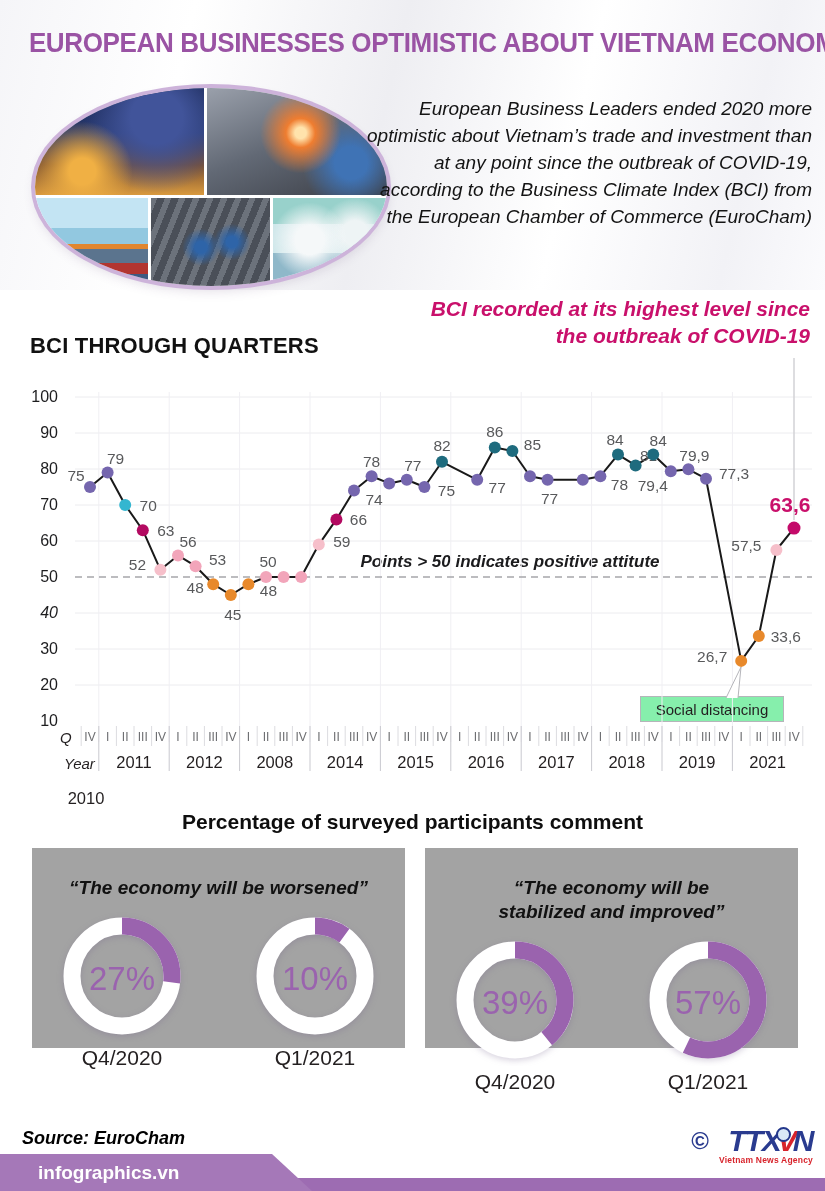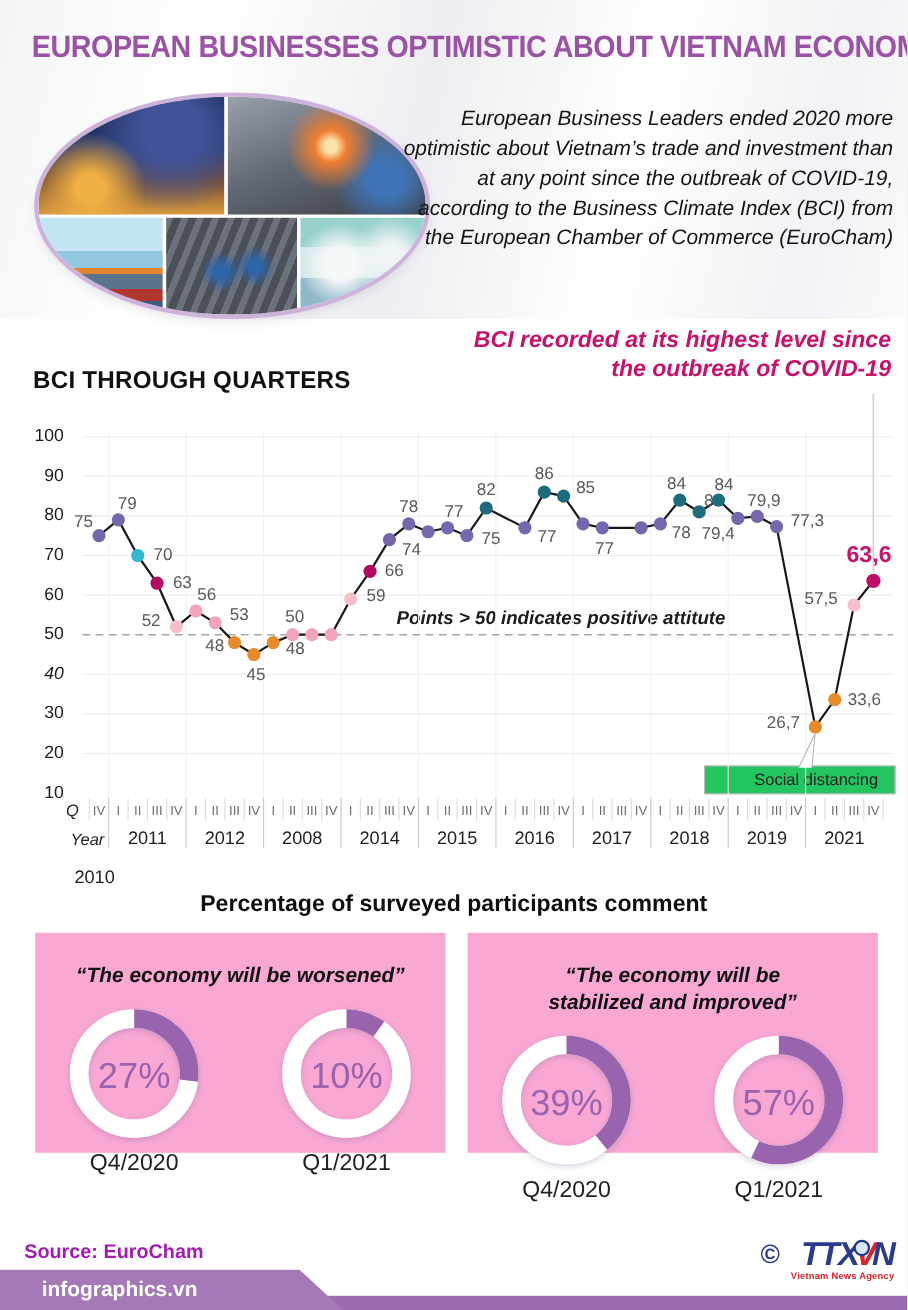--- a/index.html
+++ b/index.html
@@ -44,39 +44,39 @@
   .chart-section-title{position:absolute;left:30px;top:333px;font-size:22px;font-weight:bold;
      color:#111;letter-spacing:.2px;}
   .chart-layer{position:absolute;left:0;top:0;width:825px;height:1191px;pointer-events:none;z-index:3;}
   .axis-label{position:absolute;color:#1d1d1f;font-size:16px;z-index:2;}
   .ylab{width:34px;text-align:right;}
   .qlab{width:26px;text-align:center;font-size:12px;color:#6d6e71;}
   .yearlab{width:60px;text-align:center;font-size:16.5px;color:#231f20;}
   .q-axis-label,.year-axis-label{position:absolute;font-style:italic;font-size:15px;color:#231f20;z-index:2;}
   .points-note{position:absolute;left:340px;top:552px;width:340px;text-align:center;
      font-size:17px;font-weight:bold;font-style:italic;color:#1b1b1d;z-index:2;}
-  .callout-box{position:absolute;left:640px;top:696px;width:142px;height:24px;background:#22c55e;
+  .callout-box{position:absolute;left:640px;top:696px;width:142px;height:24px;background:#86efac;
      border:1px solid #b5b5ba;display:flex;align-items:center;justify-content:center;
-     font-size:15px;color:#231f20;z-index:2;padding-left:30px;}
+     font-size:15px;color:#231f20;z-index:2;}
   
   .survey-heading{position:absolute;left:0;top:810px;width:825px;text-align:center;
      font-size:21px;font-weight:bold;color:#0e0e0e;}
-  .card{position:absolute;top:848px;width:373px;height:200px;background:#f9a8d4;}
+  .card{position:absolute;top:848px;width:373px;height:200px;background:#a3a3a3;}
   .card.left{left:32px;}
   .card.right{left:425px;}
   .quote{margin:28px 30px 0 30px;text-align:center;font-size:19px;font-weight:bold;
      font-style:italic;color:#111;line-height:1.25;}
   .card.right .quote{margin:28px 55px 0 55px;}
   .donut-row{display:flex;justify-content:center;gap:48px;margin-top:10px;}
   .donut-block{width:145px;text-align:center;}
   .donut-block svg{display:block;margin:0 auto;}
   .period{font-size:21px;color:#231f20;margin-top:4px;}
   
   .footer-source{position:absolute;left:22px;top:1128px;font-size:18px;font-weight:bold;
-     color:#a21caf;}
+     font-style:italic;color:#000000;}
   .bottom-bar{position:absolute;left:0;top:1178px;width:825px;height:13px;background:#9d6cb2;}
   .brand-badge{position:absolute;left:0;top:1154px;width:312px;height:37px;background:#a578b8;
      clip-path:polygon(0 0,272px 0,312px 100%,0 100%);
      display:flex;align-items:center;}
   .brand-badge span{margin-left:38px;color:#fff;font-size:19px;font-weight:bold;}
   .ttxvn-logo{position:absolute;right:12px;top:1126px;display:flex;align-items:flex-start;gap:10px;z-index:2;}
   .copyright-icon{font-size:24px;color:#2a3b8f;font-weight:bold;line-height:30px;}
   .logo-main{position:relative;text-align:right;}
   .logo-word{font-size:30px;font-weight:bold;font-style:italic;letter-spacing:-1.5px;line-height:30px;white-space:nowrap;}
   .logo-word .b{color:#2a3b8f;} .logo-word .r{color:#d8242c;margin:0 -3px;}

